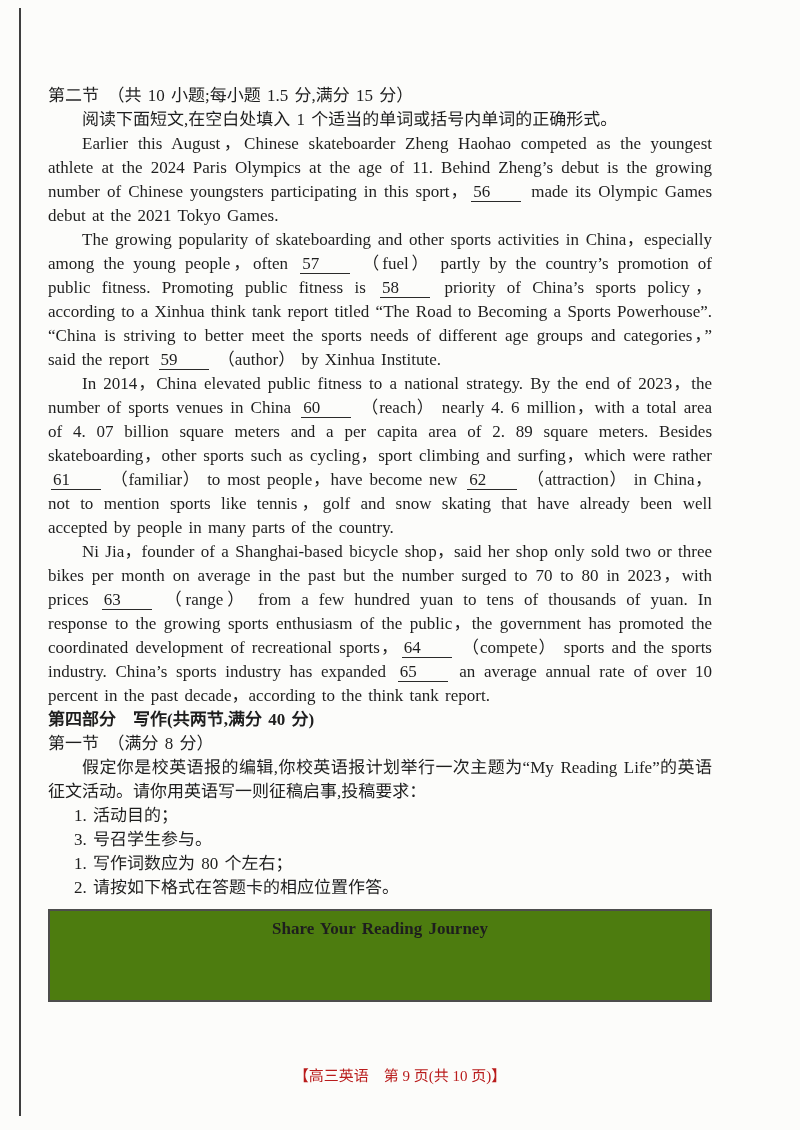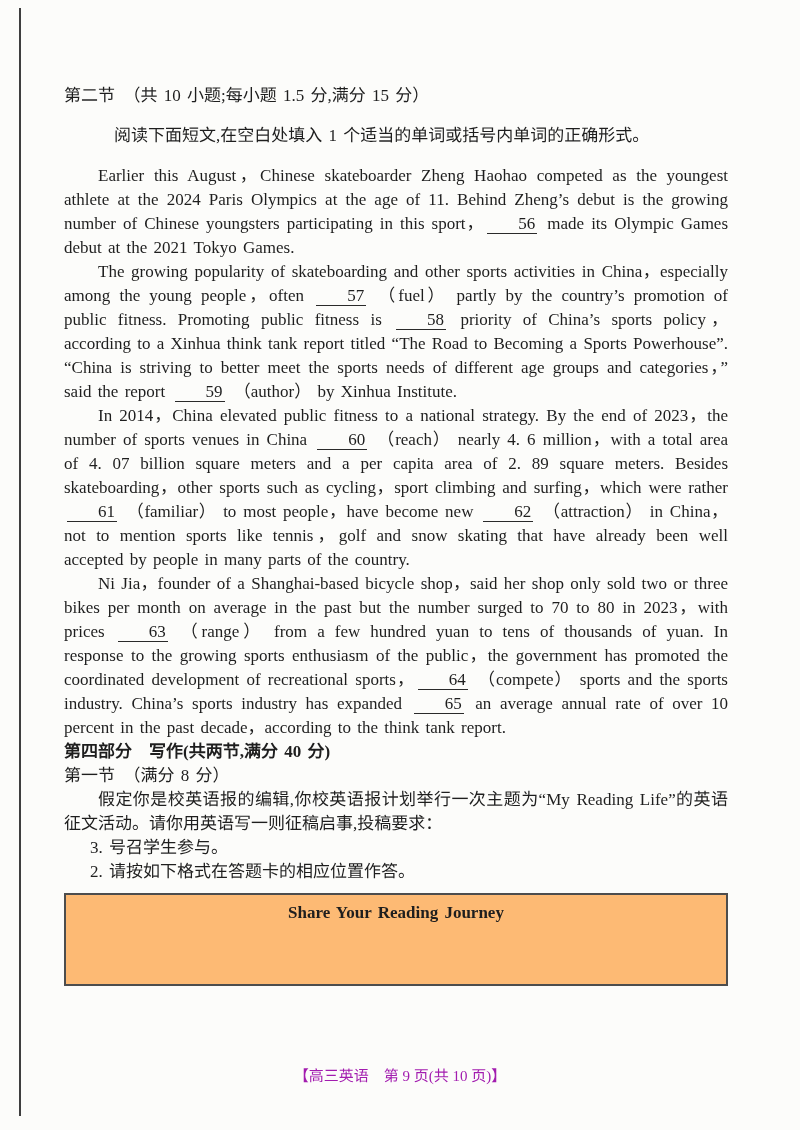--- a/index.html
+++ b/index.html
@@ -16,66 +16,66 @@
     overflow:hidden;
   }
   .scan-line {
     position:absolute;
     left:19px; top:8px;
     width:2px; height:1108px;
     background:#3e3e3e;
   }
   .content {
     position:absolute;
-    left:64px; top:84px;
+    left:48px; top:84px;
     width:664px;
     font-size:17px;
     line-height:24px;
     text-align:justify;
     word-spacing:2px;
   }
   .cn-heading { text-indent:0; margin:0; }
-  .cn-indent  { text-indent:34px; margin:16px; }
+  .cn-indent  { text-indent:34px; margin:0; }
   .bold { font-weight:bold; }
   .para { margin:0; text-indent:34px; }
   .list-item { margin:0 0 0 26px; text-indent:0; }
   .blank {
     display:inline-block;
     min-width:46px;
     padding:0 2px;
     margin:0 3px;
     text-indent:0;
-    text-align:right;
+    text-align:left;
     line-height:19px;
     border-bottom:1.5px solid #2a2a2a;
     word-spacing:normal;
   }
   .answer-box {
     box-sizing:border-box;
     margin-top:9px;
     width:664px;
     height:93px;
     border:2px solid #4d4d4d;
-    background:#fdba74;
+    background:#4d7c0f;
     text-align:center;
   }
   .answer-box-title {
     margin-top:6px;
     font-weight:bold;
     font-size:17px;
     line-height:24px;
   }
   .footer {
     position:absolute;
     left:0; top:1066px;
     width:800px;
     text-align:center;
     font-size:15px;
     line-height:20px;
-    color:#a21caf;
+    color:#b91c1c;
   }
 </style>
 </head>
 <body>
 
 <div class="page">
 
   <div class="scan-line"></div>
 
   <div class="content">
@@ -91,25 +91,27 @@
         <p class="para">Ni Jia，founder of a Shanghai-based bicycle shop，said her shop only sold two or three bikes per month on average in the past but the number surged to 70 to 80 in 2023，with prices <span class="blank">63</span> （range） from a few hundred yuan to tens of thousands of yuan. In response to the growing sports enthusiasm of the public，the government has promoted the coordinated development of recreational sports，<span class="blank">64</span> （compete） sports and the sports industry. China’s sports industry has expanded <span class="blank">65</span> an average annual rate of over 10 percent in the past decade，according to the think tank report.</p>
       </div>
 
     <div class="cn-heading bold">第四部分　写作(共两节,满分 40 分)</div>
 
     <div class="cn-heading">第一节　（满分 8 分）</div>
 
     <p class="para">假定你是校英语报的编辑,你校英语报计划举行一次主题为“My Reading Life”的英语征文活动。请你用英语写一则征稿启事,投稿要求：</p>
 
     <div>
+        <div class="list-item">1. 活动目的；</div>
         <div class="list-item">3. 号召学生参与。</div>
       </div>
 
 
     <div>
+        <div class="list-item">1. 写作词数应为 80 个左右；</div>
         <div class="list-item">2. 请按如下格式在答题卡的相应位置作答。</div>
       </div>
 
     <div class="answer-box">
       <div class="answer-box-title">Share Your Reading Journey</div>
     </div>
 
   </div>
 
   <div class="footer">【高三英语　第 9 页(共 10 页)】</div>

